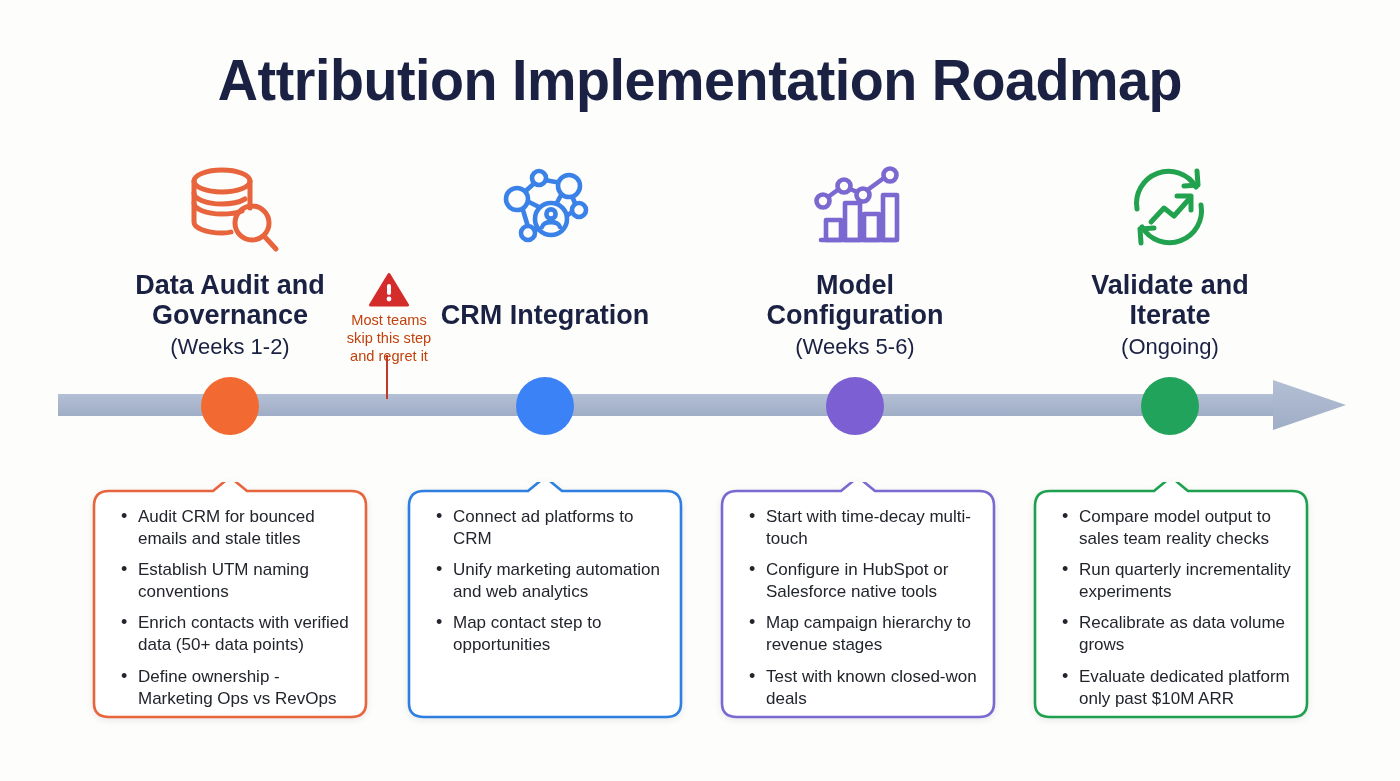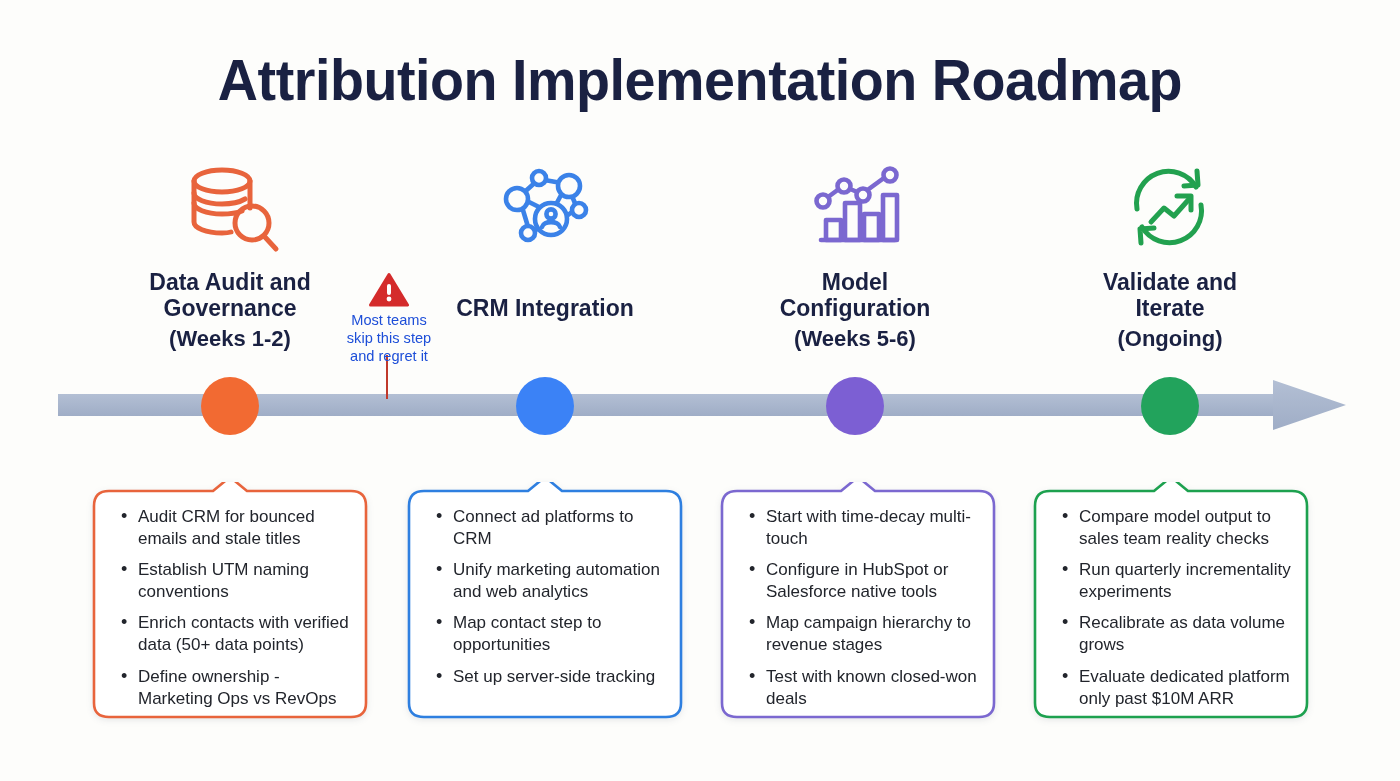--- a/index.html
+++ b/index.html
@@ -54,30 +54,30 @@
   }
   .stage-icon {
     height: 104px;
     display: flex;
     align-items: center;
     justify-content: center;
   }
   .stage-heading {
     margin-top: 8px;
     text-align: center;
-    font-size: 23px;
+    font-size: 27px;
     font-weight: bold;
     color: #1a2142;
     line-height: 1.12;
   }
   .stage-weeks {
     margin-top: 4px;
     text-align: center;
     font-size: 22px;
-    font-weight: bold;
+    font-weight: normal;
     color: #1a2142;
     line-height: 1.15;
   }
 
   
   .node-dot {
     position: absolute;
     width: 58px;
     height: 58px;
     border-radius: 50%;
@@ -89,21 +89,21 @@
     position: absolute;
     top: 272px;
     left: 330px;
     width: 118px;
     text-align: center;
   }
   .warning-icon { line-height: 0; }
   .warning-text {
     margin-top: 4px;
     font-size: 14.6px;
-    color: #1d4ed8;
+    color: #c2410c;
     line-height: 1.22;
     font-weight: 500;
   }
   .warning-line {
     position: absolute;
     left: 386px;
     top: 355px;
     width: 2px;
     height: 44px;
     background: #c0392b;
@@ -282,21 +282,20 @@
   </div>
 
   <div class="card" style="left:406px">
     <svg class="card-svg" width="278" height="238" viewBox="0 0 278 238" xmlns="http://www.w3.org/2000/svg">
       <path d="M3 24 Q3 9 18 9 L122 9 L139 -5 L156 9 L260 9 Q275 9 275 24 L275 221 Q275 235 260 235 L18 235 Q3 235 3 221 Z" fill="#ffffff" stroke="#2e7fe0" stroke-width="2.6" stroke-linejoin="round"></path>
     </svg>
     <ul class="card-list">
       <li>Connect ad platforms to CRM</li>
       <li>Unify marketing automation and web analytics</li>
       <li>Map contact step to opportunities</li>
-      <li>Set up server-side tracking</li>
     </ul>
   </div>
 
   <div class="card" style="left:719px">
     <svg class="card-svg" width="278" height="238" viewBox="0 0 278 238" xmlns="http://www.w3.org/2000/svg">
       <path d="M3 24 Q3 9 18 9 L122 9 L139 -5 L156 9 L260 9 Q275 9 275 24 L275 221 Q275 235 260 235 L18 235 Q3 235 3 221 Z" fill="#ffffff" stroke="#7b68d0" stroke-width="2.6" stroke-linejoin="round"></path>
     </svg>
     <ul class="card-list">
       <li>Start with time-decay multi-touch</li>
       <li>Configure in HubSpot or Salesforce native tools</li>

